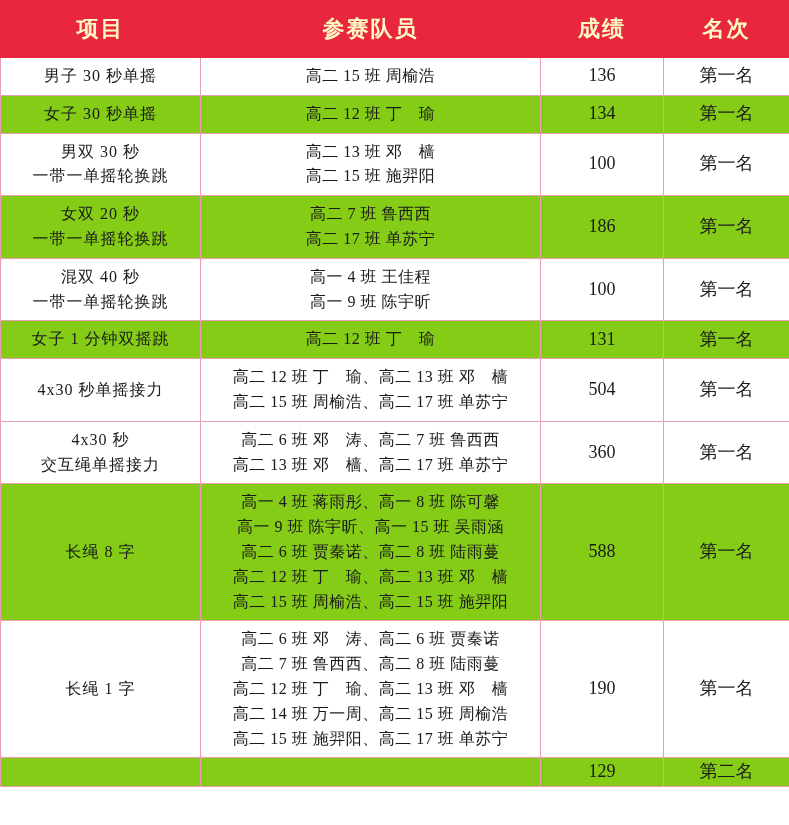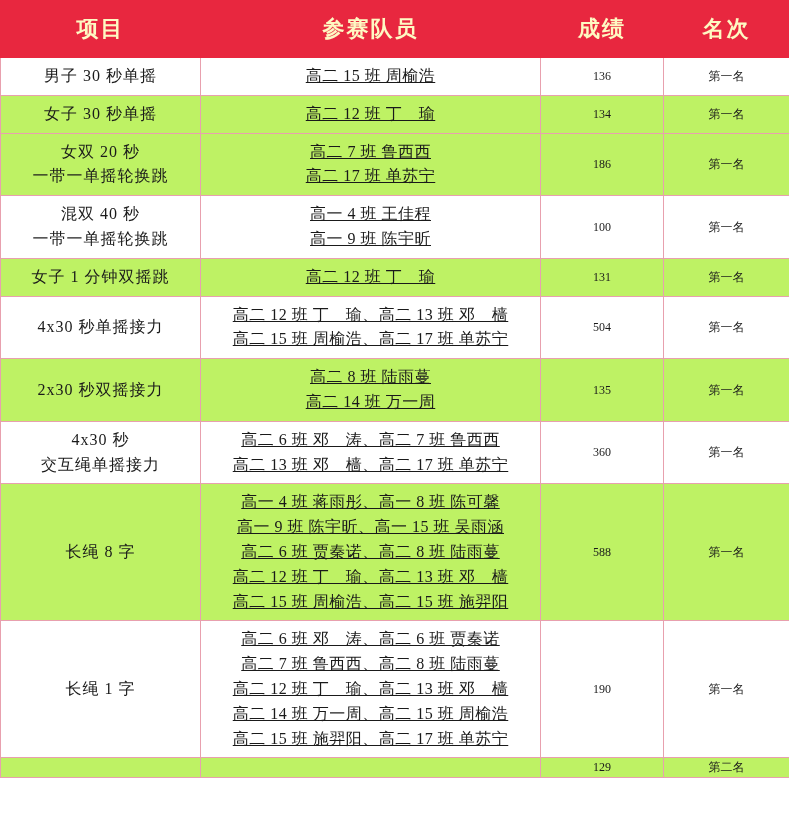--- a/index.html
+++ b/index.html
@@ -34,39 +34,39 @@
   .results-table thead th {
     background: #e8273f;
     color: #fef9c3;
     font-weight: bold;
     font-size: 22px;
     height: 56px;
     border: 1px solid #e8273f;
     letter-spacing: 2px;
   }
   .results-table tbody tr.shade td {
-    background: #bef264;
+    background: #84cc16;
   }
   .results-table tbody tr.plain td {
     background: #ffffff;
   }
   .cell-lines {
     display: block;
     padding: 6px 0;
   }
   .cell-lines .ln {
     display: block;
     white-space: nowrap;
     letter-spacing: 0.5px;
   }
   td.event .cell-lines .ln { letter-spacing: 1px; }
   td.score, td.rank {
-    font-size: 12px;
-  }
-  td.member .cell-lines .ln { letter-spacing: 0.5px; text-decoration: underline; }
+    font-size: 18px;
+  }
+  td.member .cell-lines .ln { letter-spacing: 0.5px; }
 </style>
 </head>
 <body>
 
 <table class="results-table">
   <colgroup>
     <col class="c-event">
     <col class="c-member">
     <col class="c-score">
     <col class="c-rank">
@@ -101,20 +101,36 @@
           </span>
         </td>
         <td class="member">
           <span class="cell-lines">
             <span class="ln">高二 12 班 丁　瑜</span>
           </span>
         </td>
         <td class="score">134</td>
         <td class="rank">第一名</td>
       </tr>
+      <tr class="plain">
+        <td class="event">
+          <span class="cell-lines">
+            <span class="ln">男双 30 秒</span>
+            <span class="ln">一带一单摇轮换跳</span>
+          </span>
+        </td>
+        <td class="member">
+          <span class="cell-lines">
+            <span class="ln">高二 13 班 邓　樯</span>
+            <span class="ln">高二 15 班 施羿阳</span>
+          </span>
+        </td>
+        <td class="score">100</td>
+        <td class="rank">第一名</td>
+      </tr>
       <tr class="shade">
         <td class="event">
           <span class="cell-lines">
             <span class="ln">女双 20 秒</span>
             <span class="ln">一带一单摇轮换跳</span>
           </span>
         </td>
         <td class="member">
           <span class="cell-lines">
             <span class="ln">高二 7 班 鲁西西</span>
@@ -160,35 +176,20 @@
             <span class="ln">4x30 秒单摇接力</span>
           </span>
         </td>
         <td class="member">
           <span class="cell-lines">
             <span class="ln">高二 12 班 丁　瑜、高二 13 班 邓　樯</span>
             <span class="ln">高二 15 班 周榆浩、高二 17 班 单苏宁</span>
           </span>
         </td>
         <td class="score">504</td>
-        <td class="rank">第一名</td>
-      </tr>
-      <tr class="shade">
-        <td class="event">
-          <span class="cell-lines">
-            <span class="ln">2x30 秒双摇接力</span>
-          </span>
-        </td>
-        <td class="member">
-          <span class="cell-lines">
-            <span class="ln">高二 8 班 陆雨蔓</span>
-            <span class="ln">高二 14 班 万一周</span>
-          </span>
-        </td>
-        <td class="score">135</td>
         <td class="rank">第一名</td>
       </tr>
       <tr class="plain">
         <td class="event">
           <span class="cell-lines">
             <span class="ln">4x30 秒</span>
             <span class="ln">交互绳单摇接力</span>
           </span>
         </td>
         <td class="member">

